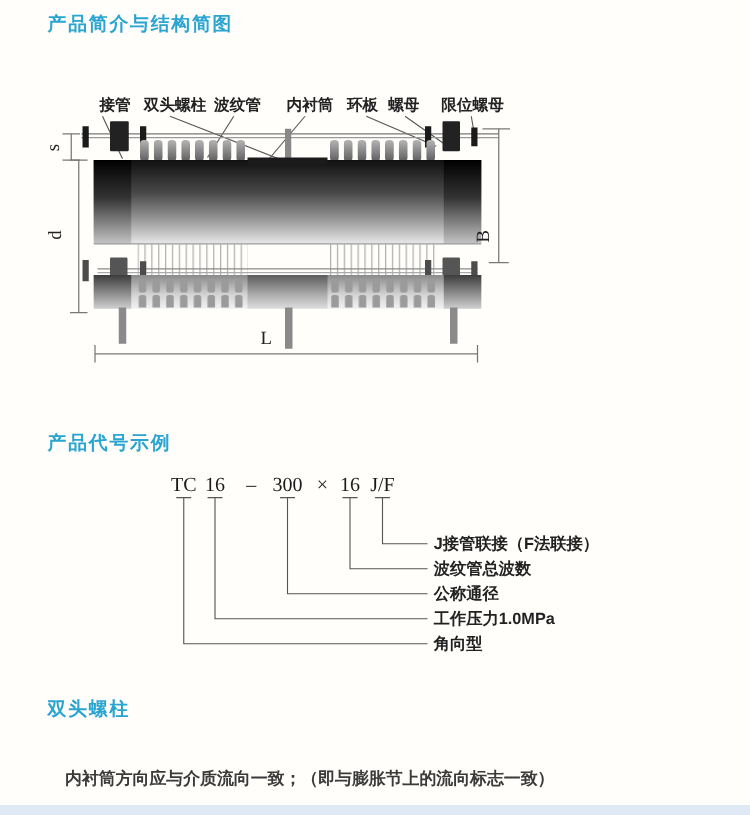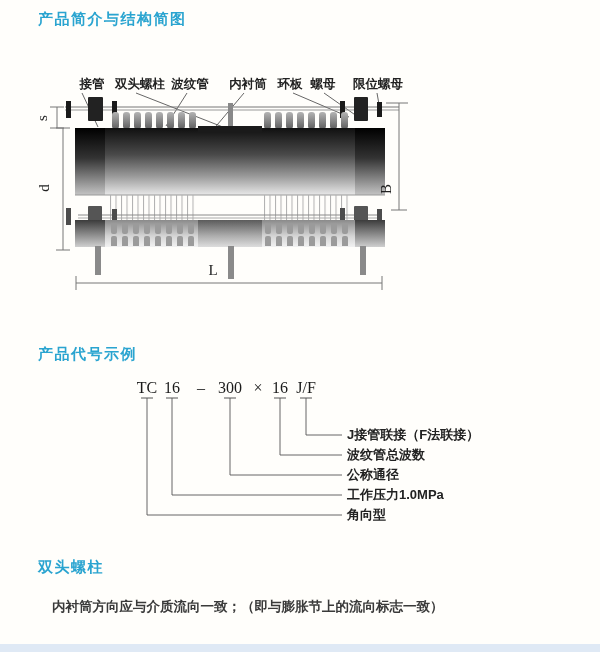--- a/index.html
+++ b/index.html
@@ -16,21 +16,21 @@
   }
   .diagram-svg { position:absolute; left:0; top:60px; }
   .code-svg { position:absolute; left:0; top:368px; }
   .part-label { font-size:12.5px; font-weight:600; fill:#222; font-family:"Liberation Sans",sans-serif; }
   .dim-label { font-size:15px; fill:#222; font-family:"Liberation Serif",serif; }
   .code-seg { font-size:16px; fill:#1a1a1a; font-family:"Liberation Serif",serif; }
   .callout-label { font-size:13px; font-weight:600; fill:#222; font-family:"Liberation Sans",sans-serif; }
   .leader { stroke:#555; stroke-width:0.9; fill:none; }
   .dimline { stroke:#777; stroke-width:1; fill:none; }
   .install-text {
-    position:absolute; left:52px; top:594px; width:500px;
+    position:absolute; left:52px; top:610px; width:500px;
     font-size:13.5px; font-weight:600; line-height:26px; color:#3a3a3a;
   }
   .bottom-band {
     position:absolute; left:0; top:644px; width:600px; height:8px;
     background:#dfe9f5;
   }
 </style>
 </head>
 <body>
 

